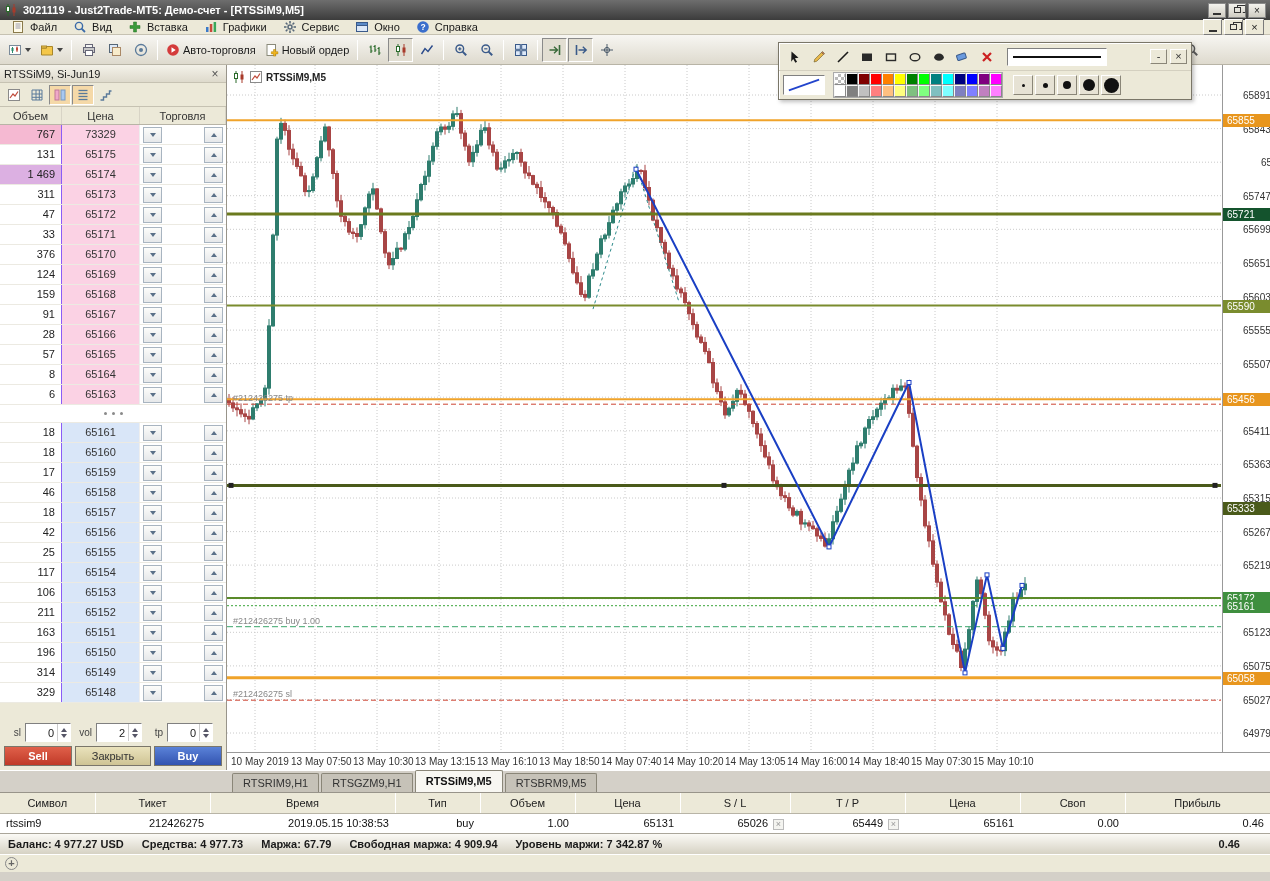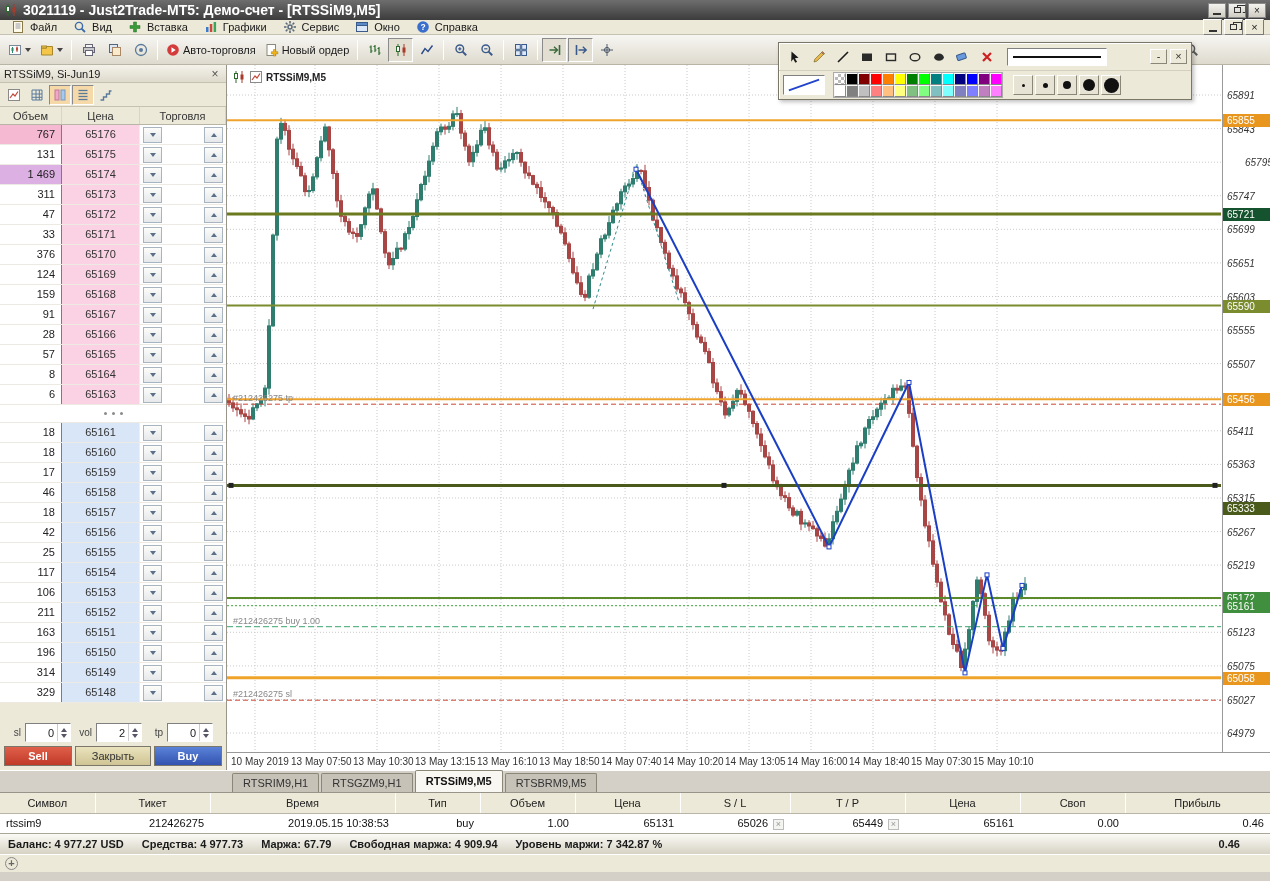--- a/index.html
+++ b/index.html
@@ -2,21 +2,21 @@
 <html><head>
 <meta charset="utf-8">
 <style>
   *{margin:0;padding:0;box-sizing:border-box;}
   html,body{width:1270px;height:881px;overflow:hidden;}
   body{font-family:"Liberation Sans","DejaVu Sans",sans-serif;font-size:11px;background:#d4d0c8;color:#1a1a1a;}
   .window{position:relative;width:1270px;height:881px;background:#d4d0c8;}
 
   
   .titlebar{height:20px;background:linear-gradient(#6e6e6e,#3c3c3c);display:flex;align-items:center;padding:0 4px;gap:5px;}
-  .title-text{color:#fff;font-size:14px;font-weight:bold;white-space:nowrap;text-align:right;}
+  .title-text{color:#fff;font-size:11px;font-weight:bold;white-space:nowrap;text-align:right;}
   .win-btns{margin-left:auto;display:flex;gap:2px;}
   .wbtn{width:18px;height:15px;background:linear-gradient(#f4f3ee,#cfccc2);border:1px solid #8a8a8a;display:flex;align-items:center;justify-content:center;font-size:10px;color:#222;}
   .g-min{width:8px;height:2px;background:#333;margin-top:7px;}
   .g-rest{width:7px;height:6px;border:1px solid #333;position:relative;}
   .g-rest::after{content:"";position:absolute;left:2px;top:-3px;width:7px;height:6px;border:1px solid #333;background:transparent;clip-path:polygon(0 0,100% 0,100% 100%,70% 100%,70% 30%,0 30%);}
   .icn{display:inline-flex;align-items:center;justify-content:center;}
   .icn svg{width:14px;height:14px;}
 
   
   .menubar{height:15px;background:#ece9d8;border-bottom:1px solid #c6c2b2;display:flex;align-items:center;padding:0 3px;}
@@ -93,21 +93,21 @@
   .btn-row{display:flex;gap:3px;}
   .dom-btn{height:20px;border:1px solid #7a766a;font-size:11px;display:flex;align-items:center;justify-content:center;font-weight:bold;}
   .btn-sell{width:68px;background:linear-gradient(#e0604a,#c03a28);color:#fff;}
   .btn-close{width:76px;background:linear-gradient(#eae2bc,#cfc494);color:#333;font-weight:normal;}
   .btn-buy{width:68px;background:linear-gradient(#5a82d8,#3354b0);color:#fff;}
 
   
   .chart-wrap{position:relative;flex:1;background:#fff;overflow:hidden;}
   .plot{position:absolute;left:0;top:0;width:994px;height:687px;}
   .price-axis{position:absolute;right:0;top:0;bottom:18px;width:48px;background:#fff;border-left:1px solid #999;font-size:10px;}
-  .axis-tick{position:absolute;left:4px;color:#333;font-style:italic;}
+  .axis-tick{position:absolute;left:20px;color:#333;}
   .axis-hl{position:absolute;left:0;right:0;height:13px;line-height:13px;padding-left:4px;color:#fff;font-size:10px;}
   .time-axis{position:absolute;left:0;right:0;bottom:0;height:18px;background:#fff;border-top:1px solid #999;font-size:10px;}
   .time-label{position:absolute;top:3px;color:#333;white-space:nowrap;}
   .chart-label{position:absolute;left:5px;top:5px;display:flex;align-items:center;gap:3px;font-size:10px;font-weight:bold;color:#222;}
 
   
   .tabs{height:22px;background:#d4d0c8;border-top:1px solid #fff;display:flex;align-items:flex-end;padding-left:232px;}
   .tab{height:19px;padding:3px 10px 0;border:1px solid #8a8678;border-bottom:none;background:#c6c2b8;margin-right:2px;font-size:11px;color:#333;border-radius:2px 2px 0 0;}
   .tab.active{background:#f8f7f2;height:22px;padding-top:4px;font-weight:bold;color:#111;}
 
@@ -464,21 +464,21 @@
           </div>
         </div>
       <div class="dom-headers" id="dom-headers">
           <div class="dh dh1">Объем</div>
           <div class="dh dh2">Цена</div>
           <div class="dh dh3">Торговля</div>
         </div>
       <div class="dom-rows" id="dom-asks">
           <div class="dom-row ask">
             <div class="cell-vol hl-pink">767</div>
-            <div class="cell-price">65176</div>
+            <div class="cell-price">73329</div>
             <div class="cell-trade">
               <div class="trade-mini">
                 <span class="chev down"></span>
               </div>
               <div class="trade-mini">
                 <span class="chev up"></span>
               </div>
             </div>
           </div>
           <div class="dom-row ask">

